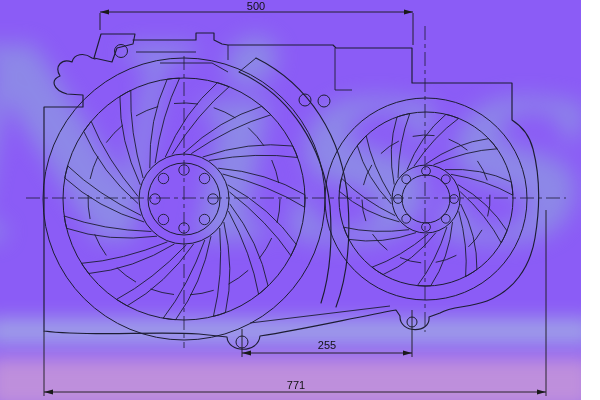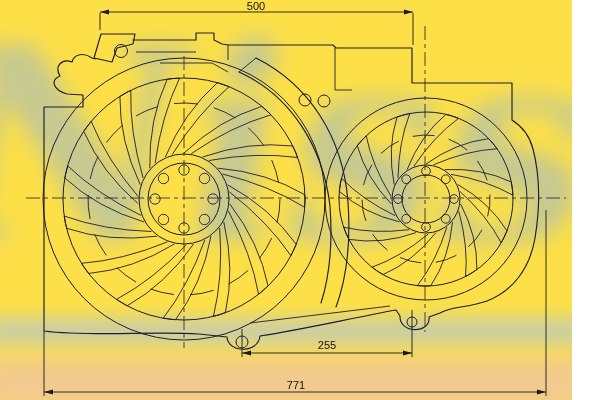--- a/index.html
+++ b/index.html
@@ -1,17 +1,17 @@
 <!DOCTYPE html>
 <html><head>
 <meta charset="utf-8">
 <style>
   html,body{margin:0;padding:0;background:#fff;}
-  .stage{position:relative;width:572px;height:400px;background:#fde047;overflow:hidden;
-         font-family:"Liberation Sans",sans-serif;}
+  .stage{position:relative;width:572px;height:400px;background:#8b5cf6;overflow:hidden;
+         font-family:"Liberation Sans",sans-serif;padding-left:9px;}
   
   .wm{position:absolute;inset:0;z-index:1;pointer-events:none;}
   .wm-word{position:absolute;left:-58px;top:12px;white-space:nowrap;
            font-family:"DejaVu Serif",serif;font-style:italic;font-weight:700;
            font-size:268px;line-height:1;filter:blur(11px);opacity:.5;}
   .wm-band{position:absolute;left:-12px;right:-12px;filter:blur(9px);}
   .band-blue{top:318px;height:27px;opacity:.62;}
   .band-pink{top:357px;height:52px;opacity:.55;}
   
   svg.draw{position:absolute;inset:0;z-index:2;}

